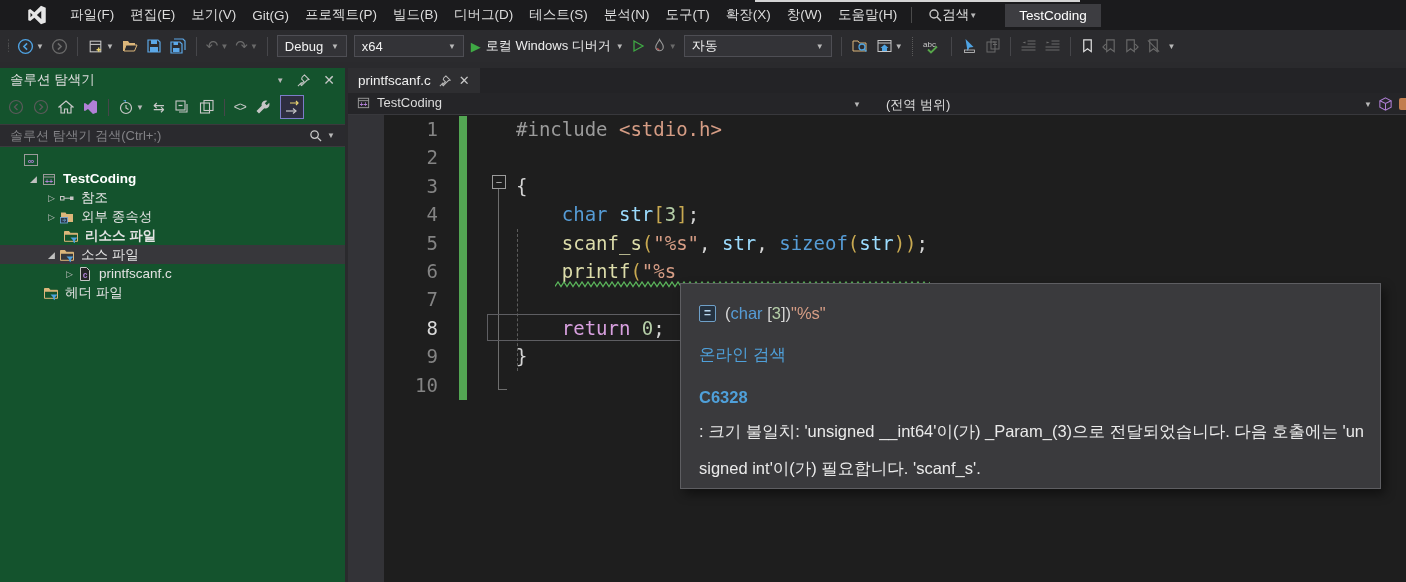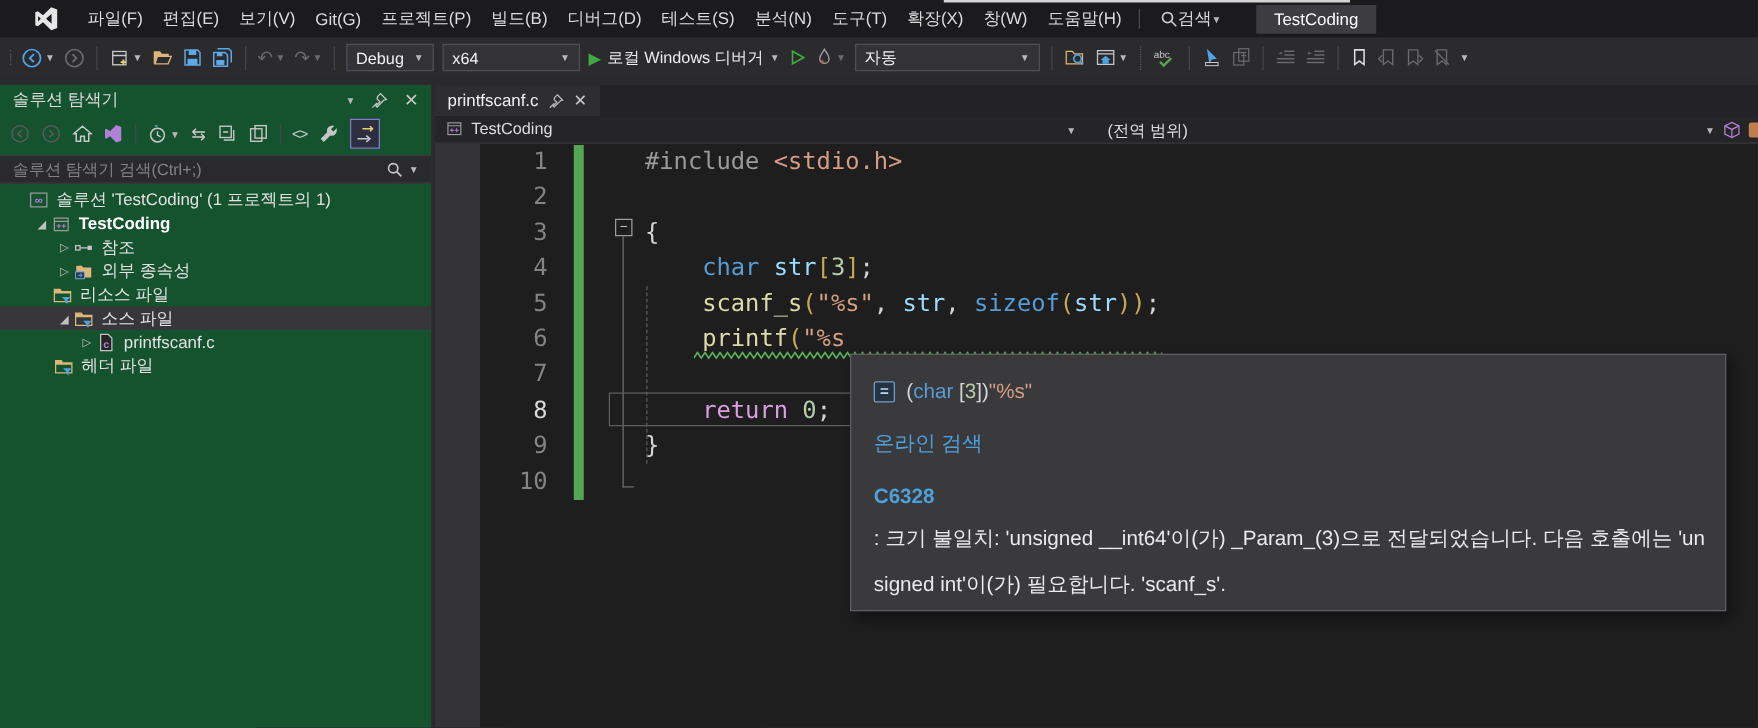--- a/index.html
+++ b/index.html
@@ -364,21 +364,20 @@
   </div>
   <div id="tree">
       <div class="tree-row" style="padding-left: 8px;">
         <span class="tree-arrow"></span>
         <span class="tree-icon">
           <svg width="16" height="16" viewBox="0 0 16 16">
             <rect x="1.5" y="2.5" width="13" height="11" fill="none" stroke="#9B9B9B"></rect>
             <text x="8" y="11.5" text-anchor="middle" font-size="9" fill="#B180D7" font-weight="bold">∞</text>
           </svg>
         </span>
-        <span class="tree-label">솔루션 'TestCoding' (1 프로젝트의 1)</span>
       </div>
       <div class="tree-row" style="padding-left: 26px;">
         <span class="tree-arrow">◢</span>
         <span class="tree-icon">
           <svg width="16" height="16" viewBox="0 0 16 16">
             <rect x="2.5" y="3.5" width="11" height="10" fill="none" stroke="#9B9B9B"></rect>
             <line x1="2.5" y1="6" x2="13.5" y2="6" stroke="#9B9B9B"></line>
             <text x="8" y="12.5" text-anchor="middle" font-size="7" fill="#B180D7" font-weight="bold">++</text>
           </svg>
         </span>
@@ -399,21 +398,21 @@
         <span class="tree-arrow">▷</span>
         <span class="tree-icon">
           <svg width="16" height="16" viewBox="0 0 16 16">
             <path d="M2 3.5h4.5l1 1.5H14v8H2z" fill="#DCB67A"></path>
             <rect x="1.5" y="8.5" width="7" height="5.5" fill="#2B3A4A" stroke="#6FA8DC" stroke-width="0.8"></rect>
             <path d="M3.5 11.2h3M5.2 9.8l1.5 1.4-1.5 1.4" stroke="#6FA8DC" fill="none" stroke-width="0.8"></path>
           </svg>
         </span>
         <span class="tree-label">외부 종속성</span>
       </div>
-      <div class="tree-row" style="padding-left: 27px;">
+      <div class="tree-row" style="padding-left: 48px; font-weight: bold;">
         <span class="tree-arrow"></span>
         <span class="tree-icon">
           <svg width="16" height="16" viewBox="0 0 16 16">
             <path d="M1.5 3.5h4.5l1.2 1.8h7.3v8H1.5z" fill="none" stroke="#DCB67A"></path>
             <path d="M1.5 3.5h4.5l1.2 1.8h7.3v1.4H1.5z" fill="#DCB67A"></path>
             <path d="M7.5 9.5h7l-2.6 2.8v2.9l-1.8-1.3v-1.6z" fill="#4FA3E0"></path>
           </svg>
         </span>
         <span class="tree-label">리소스 파일</span>
       </div>

